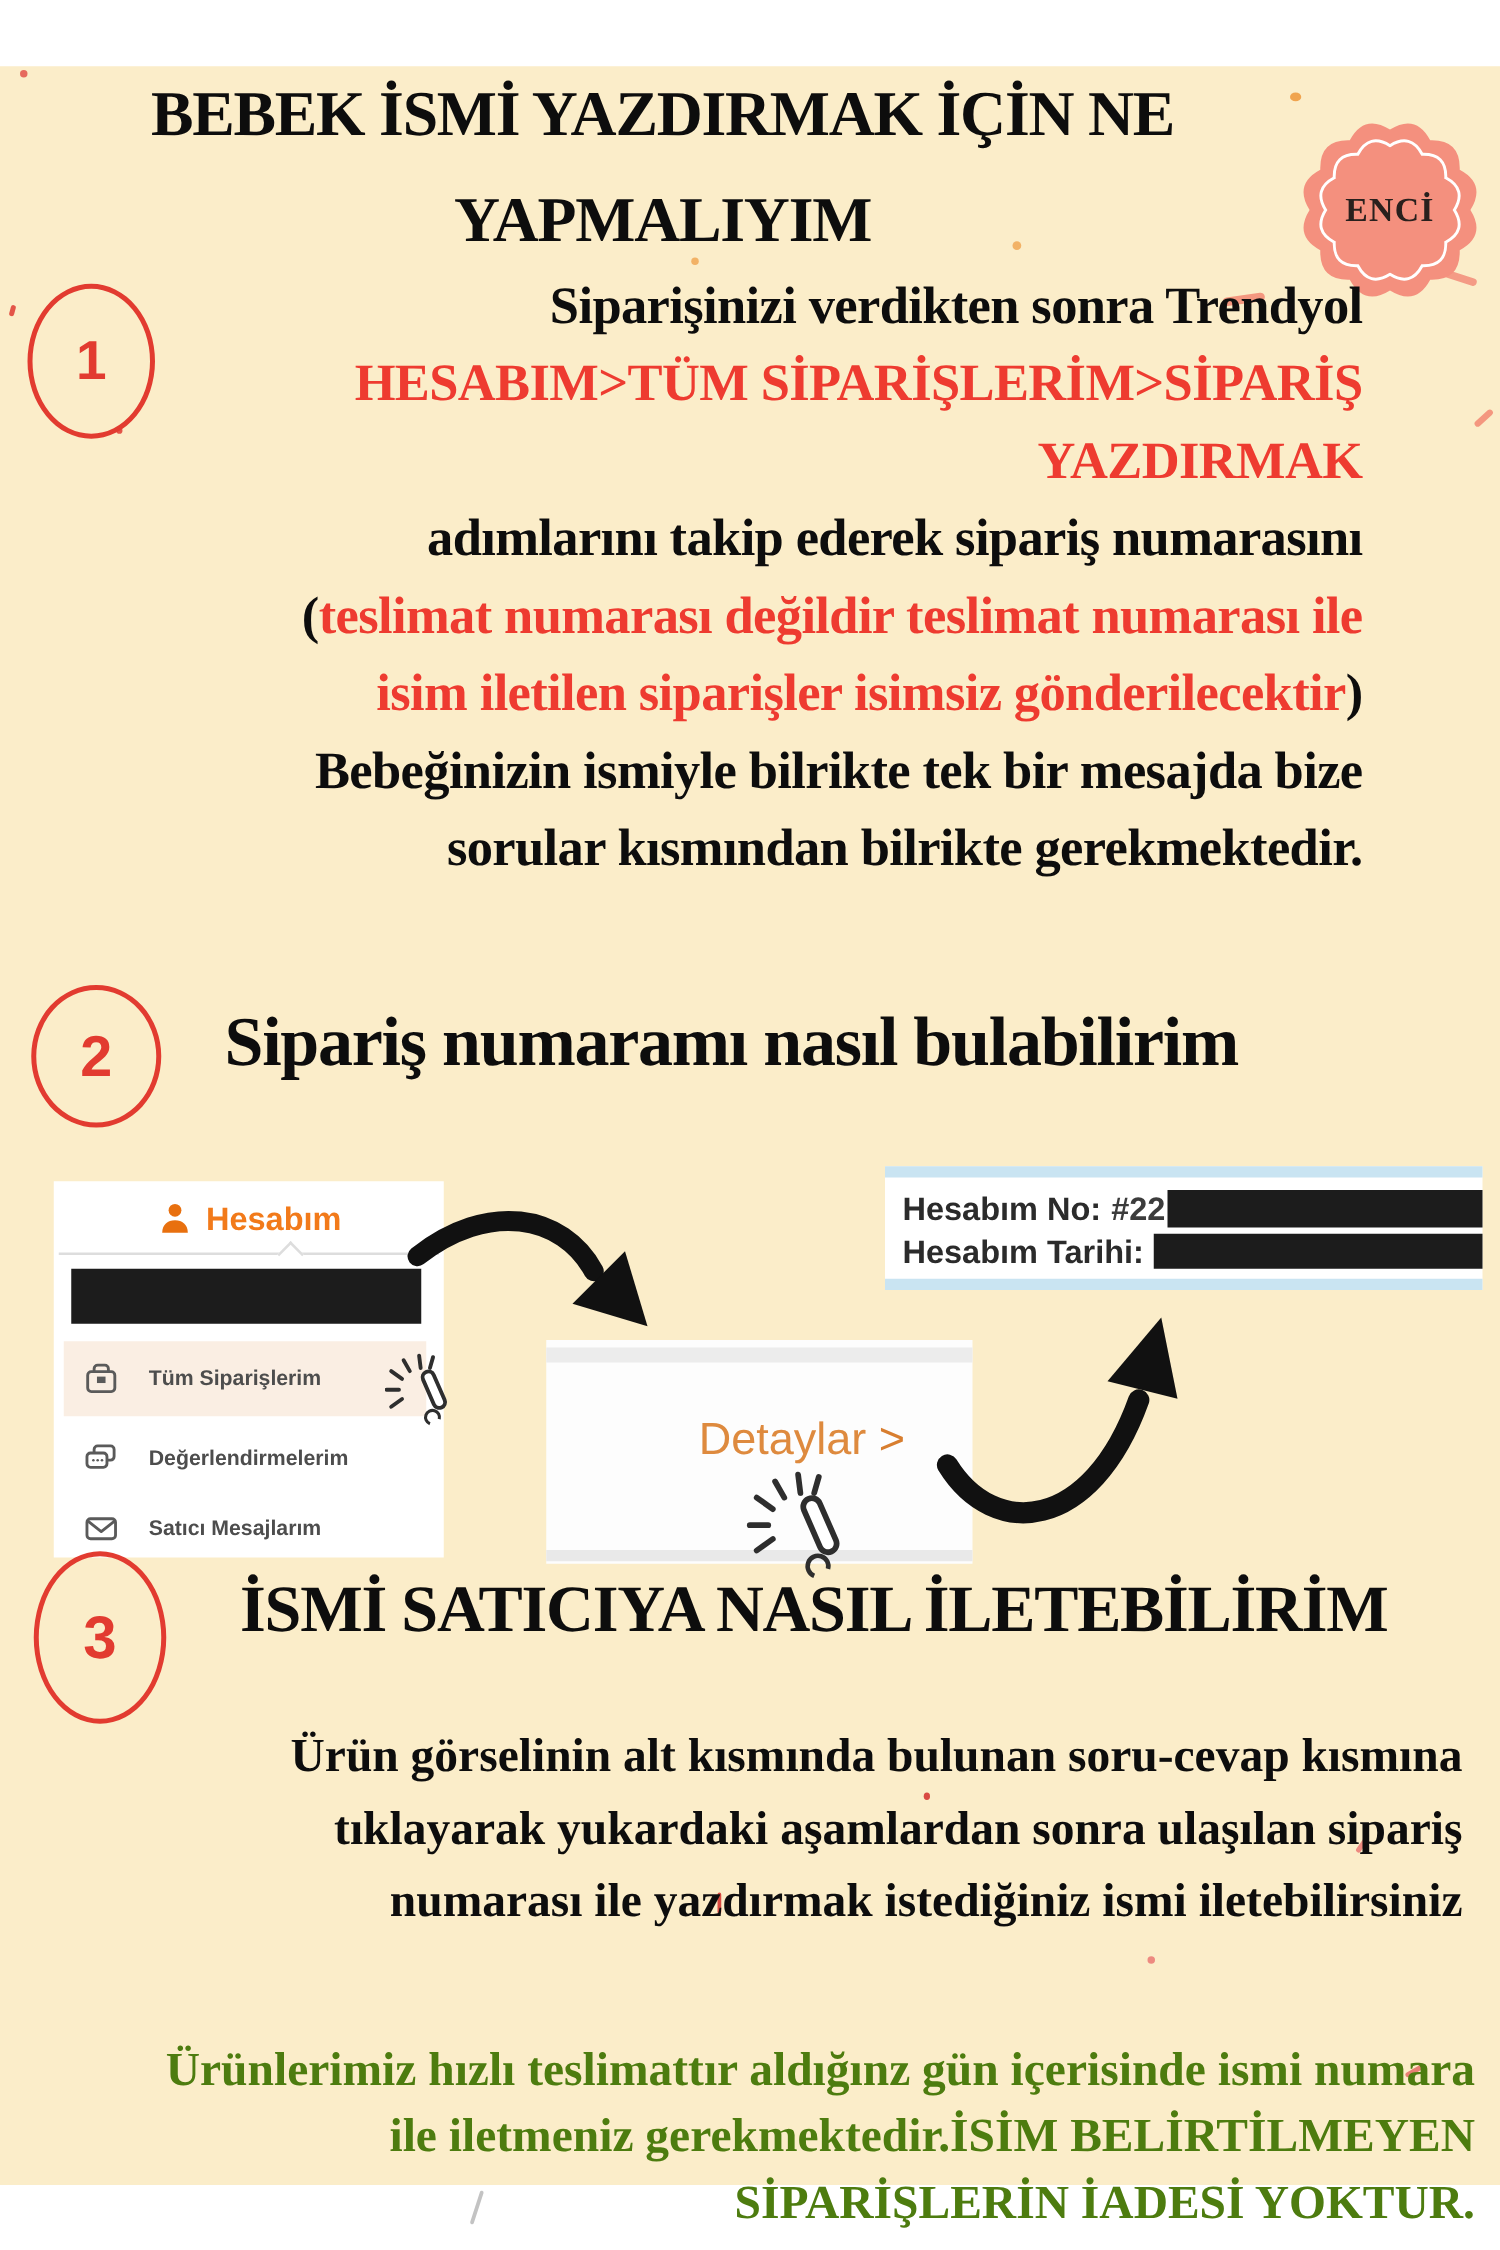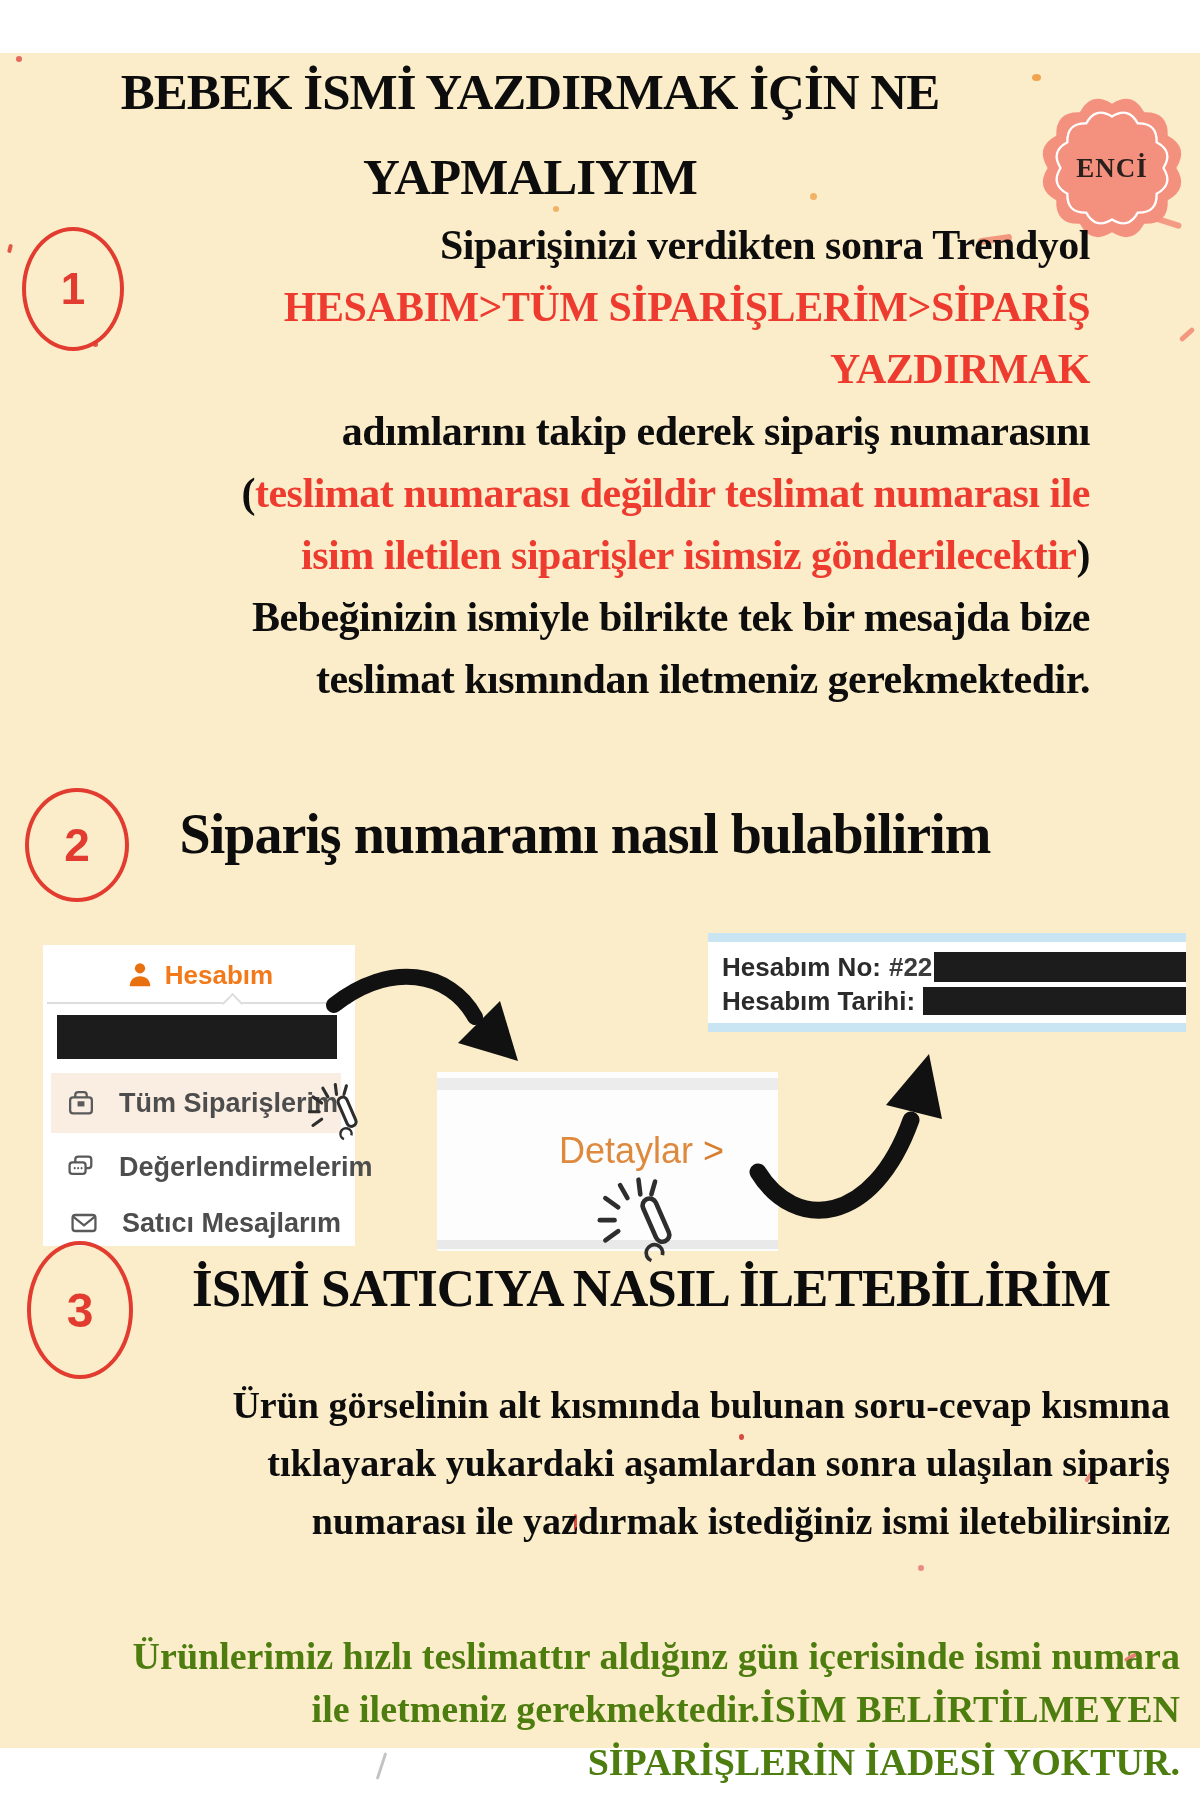--- a/index.html
+++ b/index.html
@@ -43,24 +43,24 @@
   .acct-header{position:absolute;top:6px;left:0;width:100%;height:48px;display:flex;align-items:center;
       justify-content:center;gap:10px;color:#F27A1A;font-family:"Liberation Sans",sans-serif;
       font-weight:700;font-size:26px;}
   .acct-divider{position:absolute;top:57px;left:4px;right:4px;border-top:2px solid #ddd;}
   .acct-divider .caret{position:absolute;left:178px;top:-8px;width:13px;height:13px;background:#fff;
       border-left:2px solid #ddd;border-top:2px solid #ddd;transform:rotate(45deg);}
   .redact{background:#1c1c1c;}
   .menu-redact{position:absolute;left:14px;top:70px;width:280px;height:44px;}
   .menu-item{position:absolute;left:8px;width:290px;display:flex;align-items:center;gap:22px;
       padding-left:14px;box-sizing:border-box;color:#4d4d4d;font-family:"Liberation Sans",sans-serif;
-      font-weight:700;font-size:27px;}
+      font-weight:700;font-size:17px;}
   .mi1{top:128px;height:60px;background:#FAEEE3;}
   .mi2{top:196px;height:52px;}
-  .mi3{top:252px;height:52px;justify-content:flex-end;}
+  .mi3{top:252px;height:52px;}
   .menu-item svg{flex:0 0 auto;}
   .menu-item span{white-space:nowrap;}
 
   
   .details-card{position:absolute;left:437px;top:1072px;width:341px;height:179px;background:#fdfdfd;}
   .strip{position:absolute;left:0;width:100%;background:#ECECEC;}
   .strip.t{top:6px;height:12px;}
   .strip.b{bottom:2px;height:9px;background:#E9E9E9;}
   .detaylar{position:absolute;top:58px;left:122px;font-family:"Liberation Sans",sans-serif;
       font-size:36px;color:#DE8A3E;cursor:pointer;white-space:nowrap;}
@@ -123,21 +123,21 @@
       <span>1</span>
     </div>
   <div class="para p1">
     <div class="ln blk">Siparişinizi verdikten sonra Trendyol</div>
     <div class="ln red">HESABIM&gt;TÜM SİPARİŞLERİM&gt;SİPARİŞ</div>
     <div class="ln red">YAZDIRMAK</div>
     <div class="ln blk">adımlarını takip ederek sipariş numarasını</div>
     <div class="ln"><span class="blk">(</span><span class="red">teslimat numarası değildir teslimat numarası ile</span></div>
     <div class="ln"><span class="red">isim iletilen siparişler isimsiz gönderilecektir</span><span class="blk">)</span></div>
     <div class="ln blk">Bebeğinizin ismiyle bilrikte tek bir mesajda bize</div>
-    <div class="ln blk">teslimat kısmından iletmeniz gerekmektedir.</div>
+    <div class="ln blk">sorular kısmından bilrikte gerekmektedir.</div>
   </div>
 
   <div class="step-circle c2">
       <span>2</span>
     </div>
   <h2 class="h2">Sipariş numaramı nasıl bulabilirim</h2>
 
   <div class="account-panel">
     <div class="acct-header">
       <svg width="30" height="30" viewBox="0 0 24 24">

